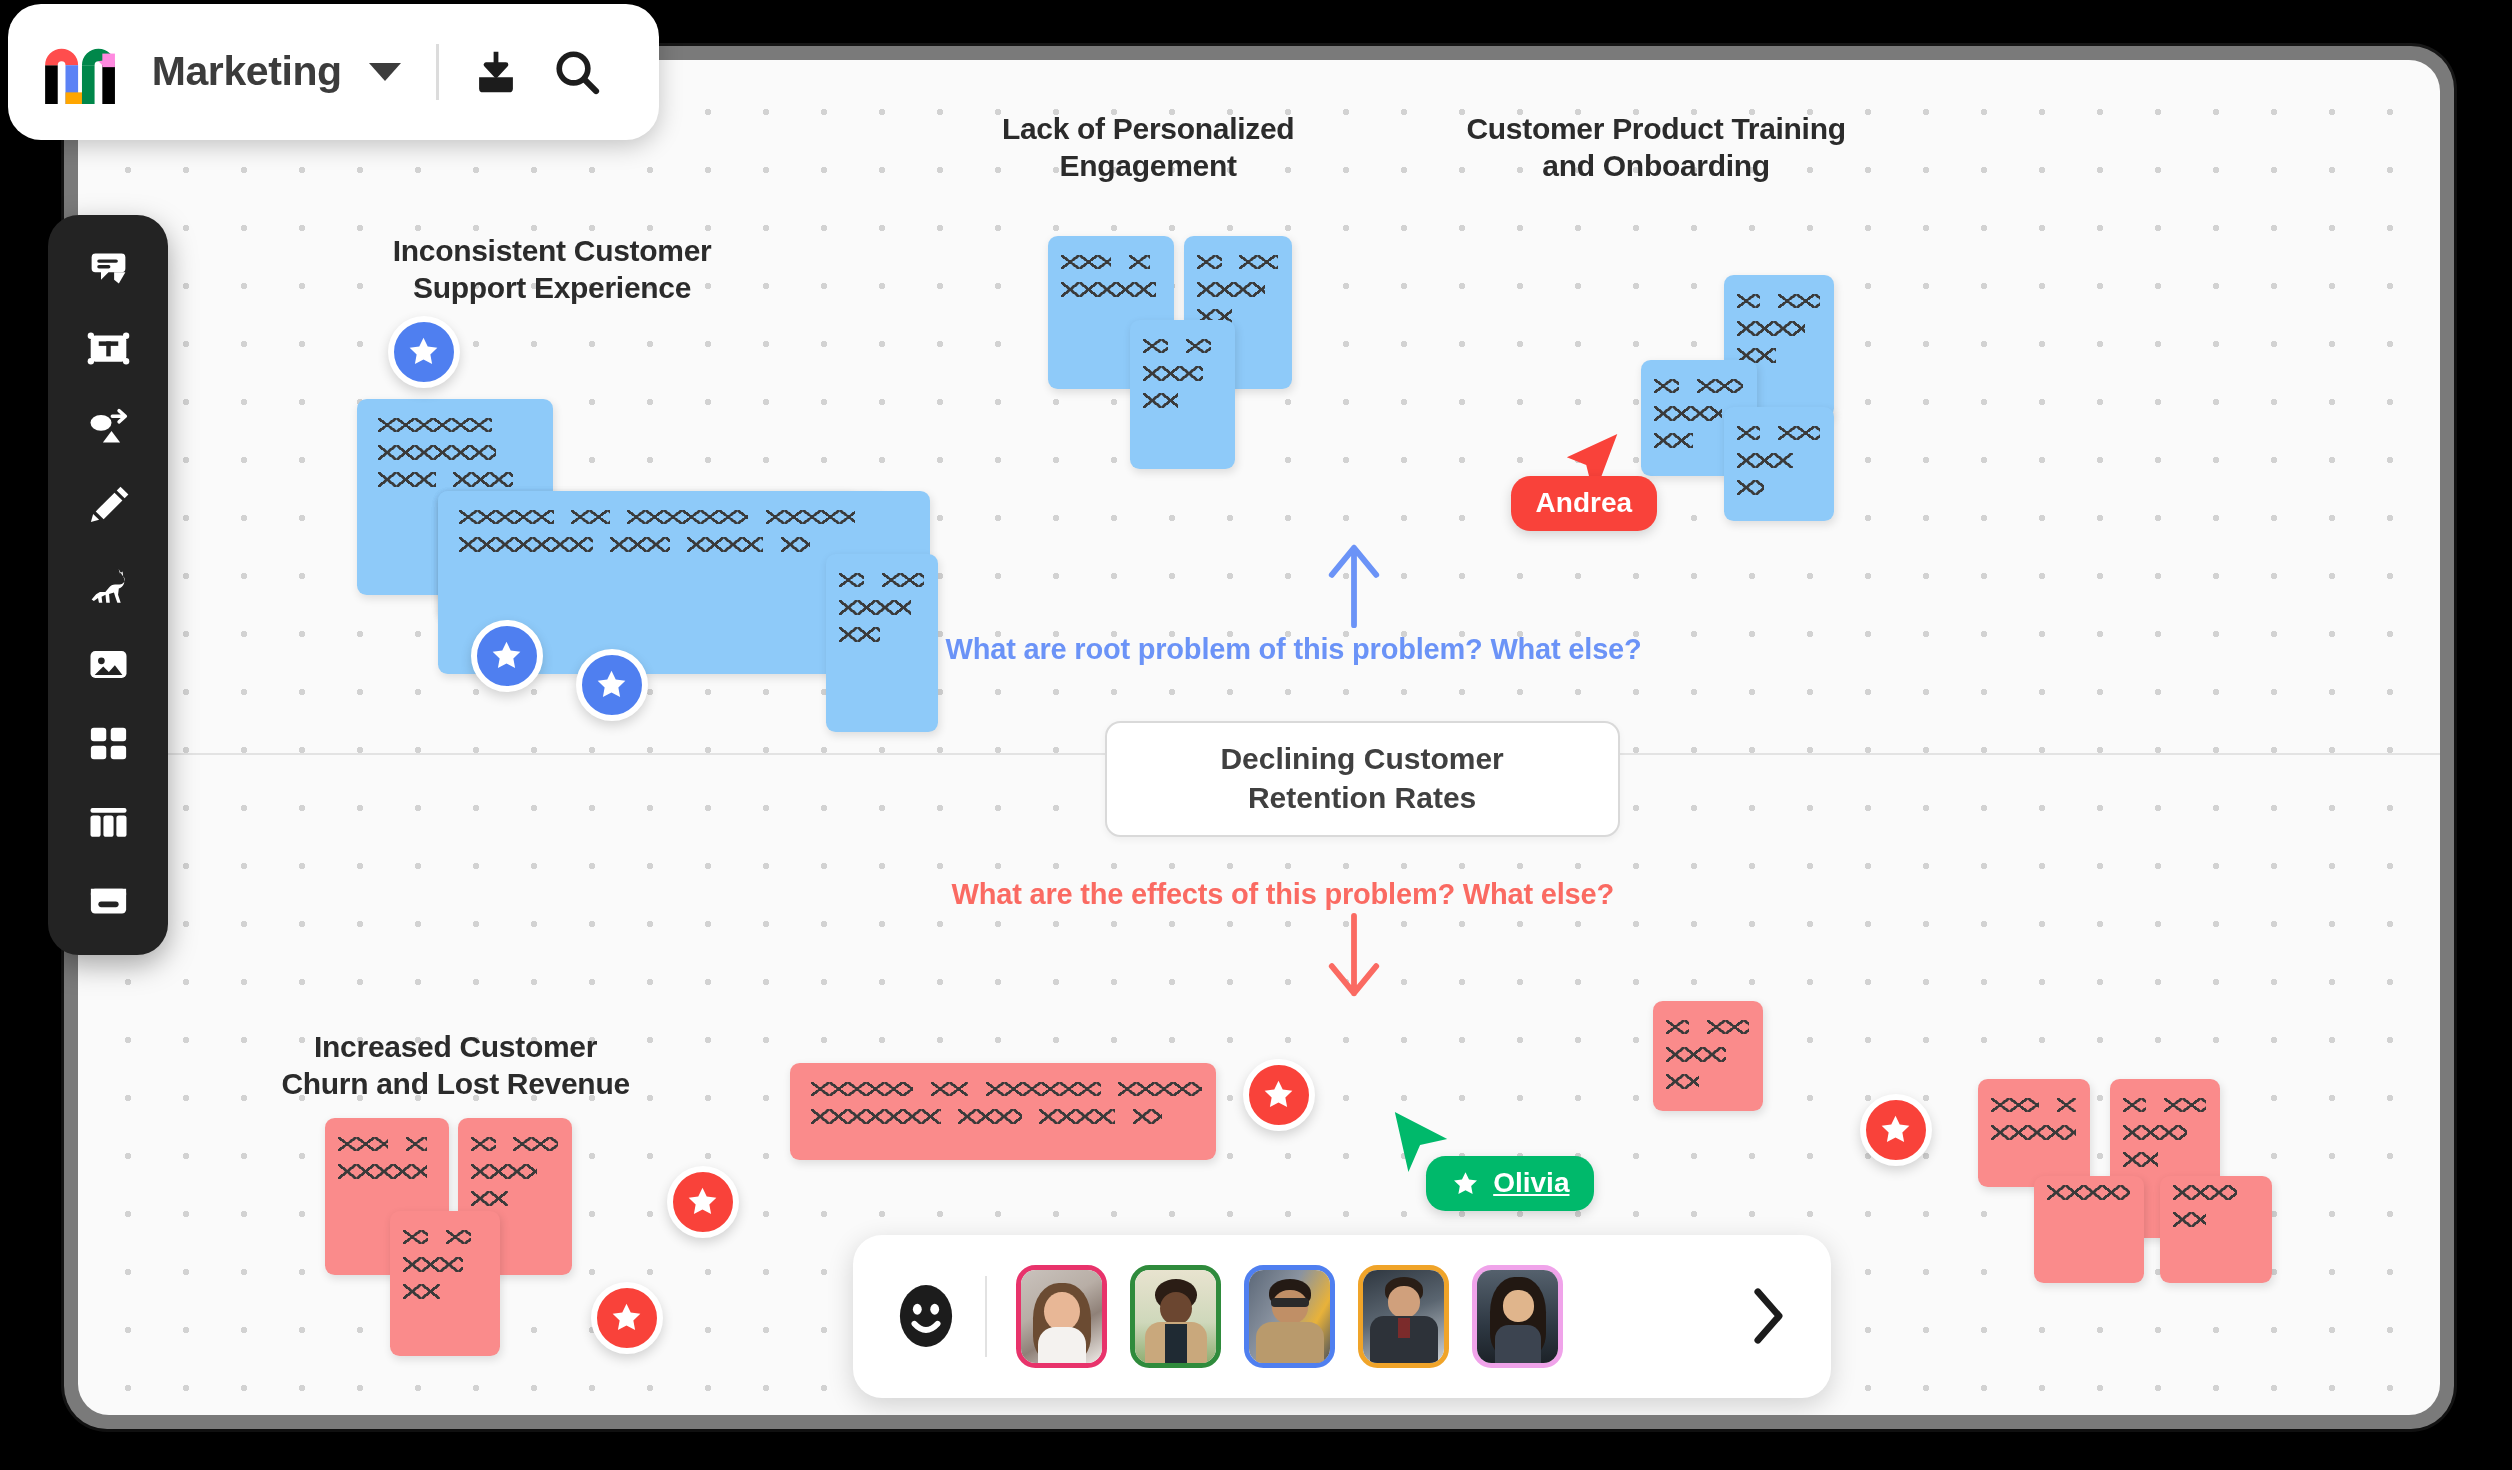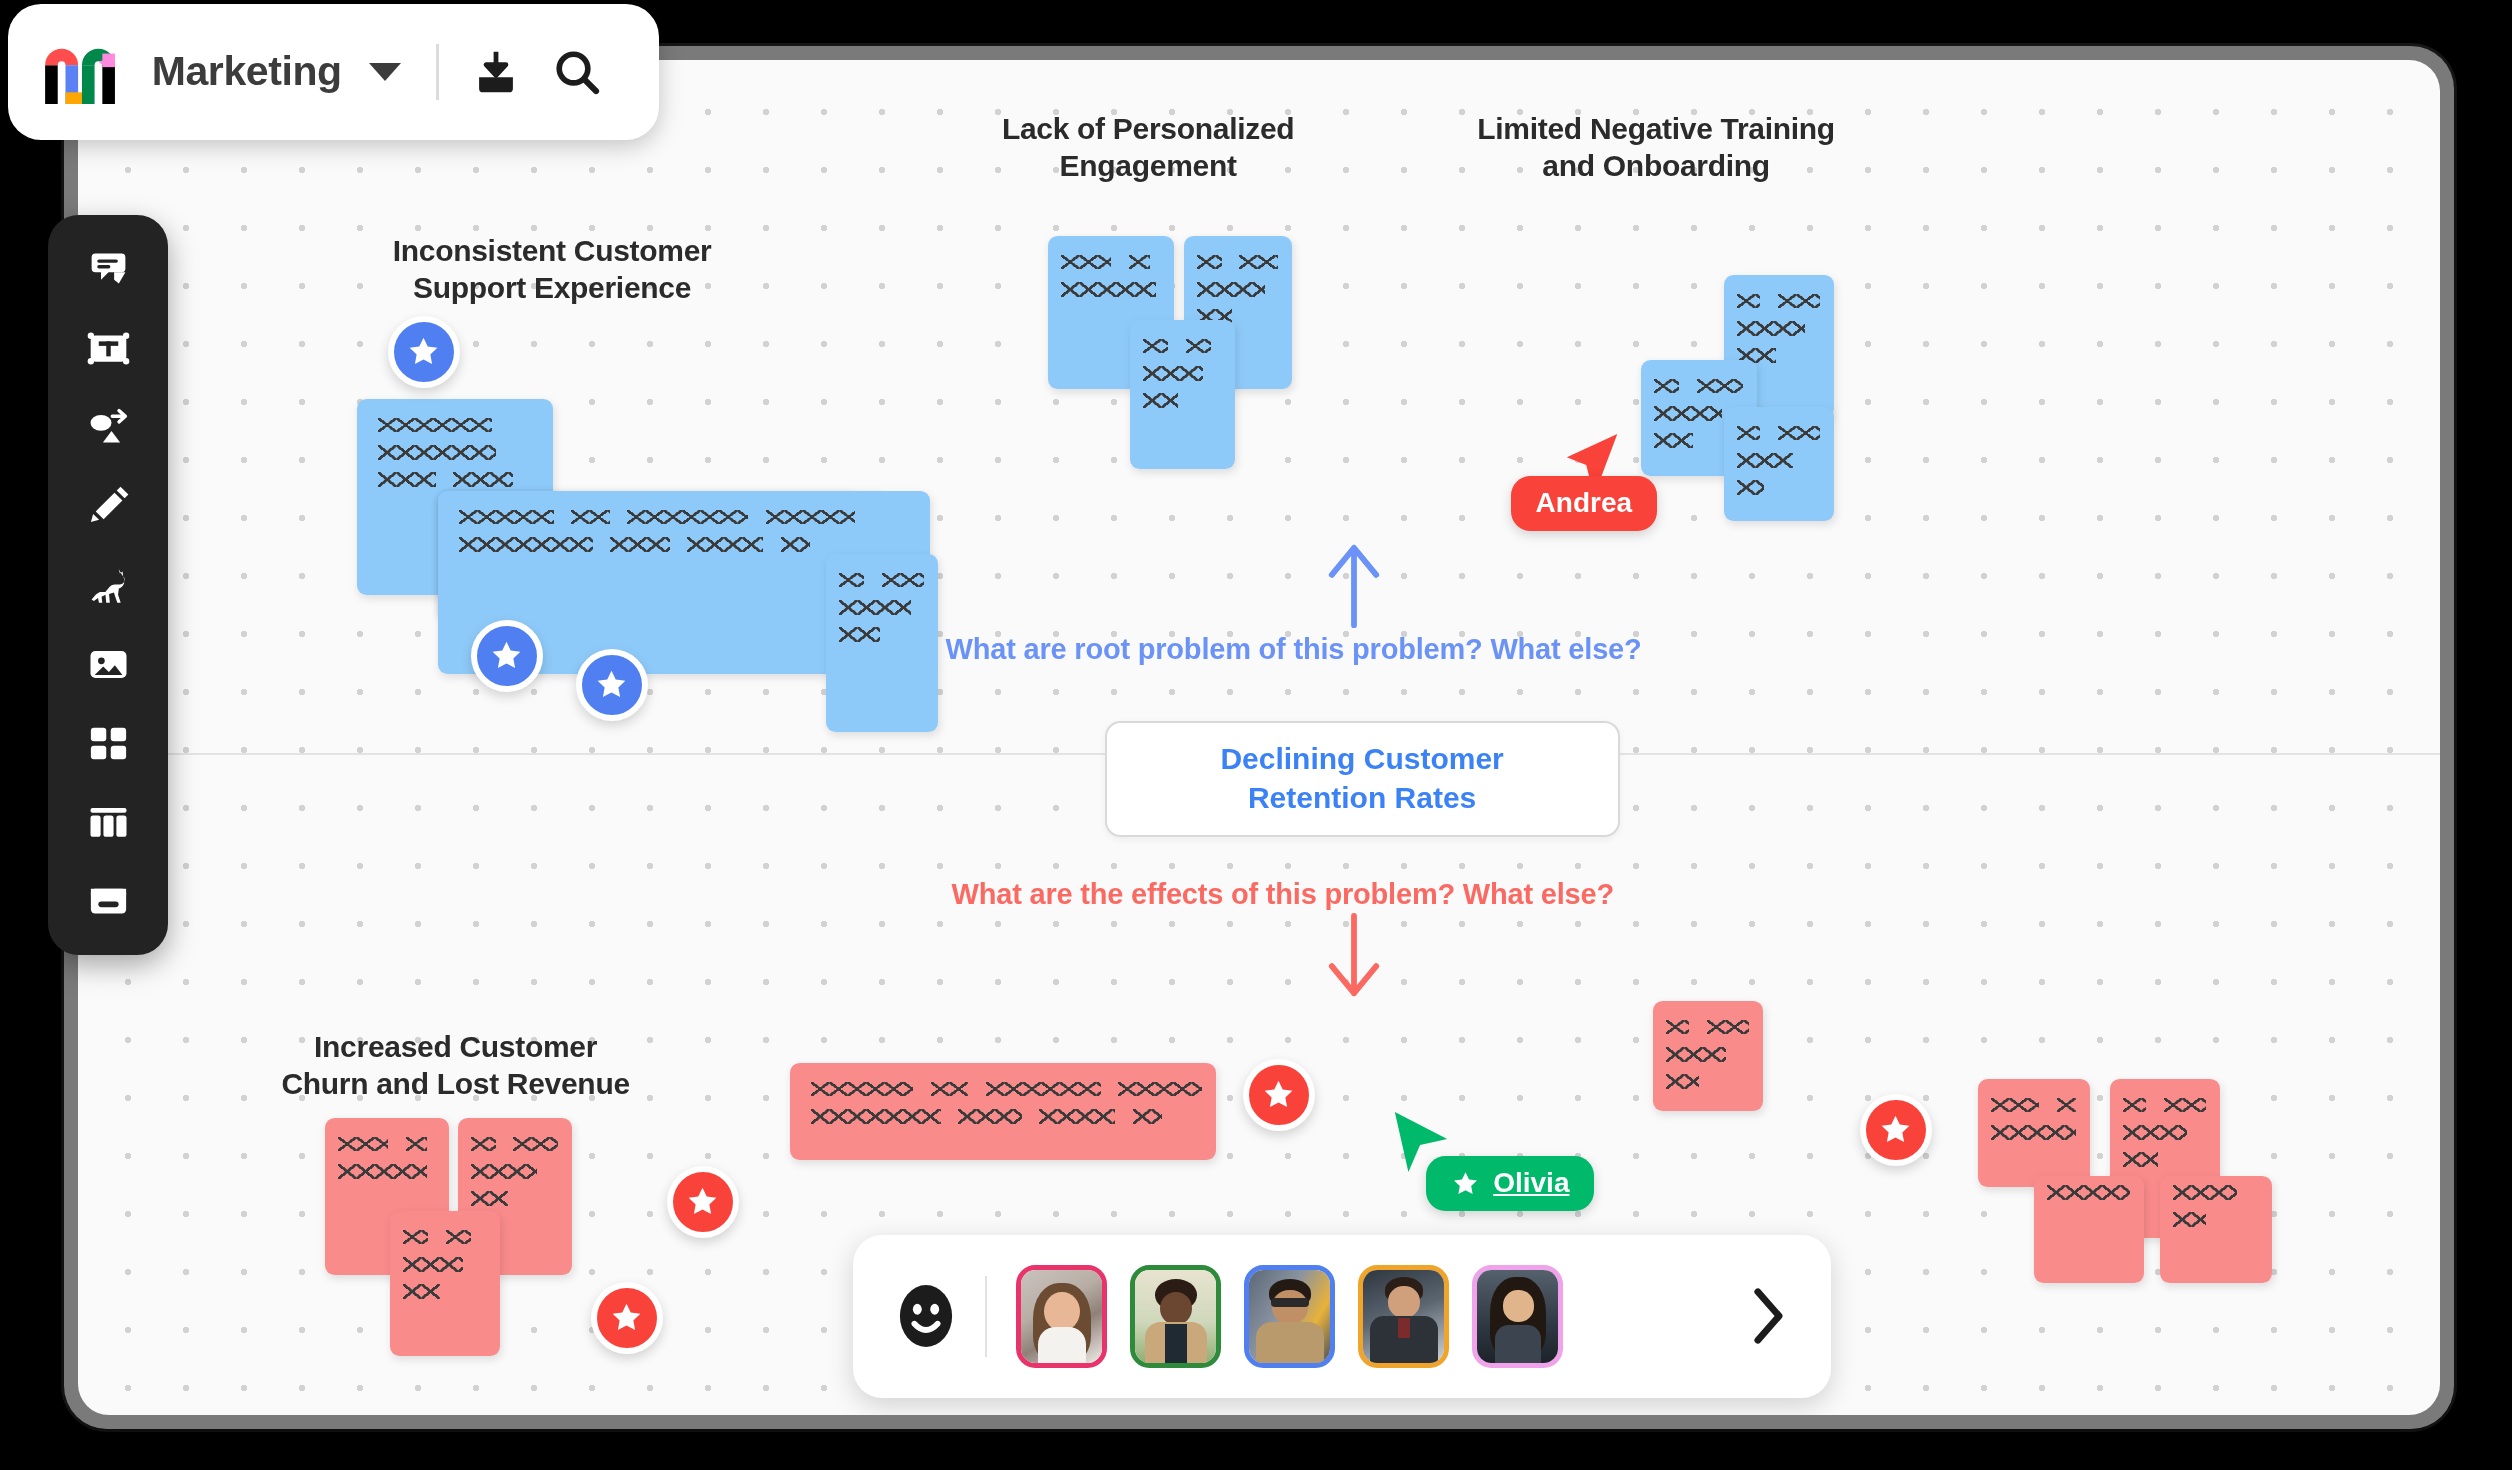--- a/index.html
+++ b/index.html
@@ -126,21 +126,21 @@
     left: 1027px; top: 661px;
     width: 515px; height: 116px;
     background: #ffffff;
     border: 2.9px solid #d9d9d9;
     border-radius: 15.5px;
     display: flex; align-items: center; justify-content: center;
     box-shadow: 0 2.9px 7.7px rgba(0,0,0,0.05);
     z-index: 20;
   }
   #problem-card span {
-    font-size: 30px; font-weight: 700; color: #3b82f6;
+    font-size: 30px; font-weight: 700; color: #404040;
     text-align: center; line-height: 1.28; white-space: pre-line;
   }
 
   
   .prompt {
     position: absolute;
     font-size: 29px; font-weight: 700; letter-spacing: -0.2px;
     white-space: nowrap;
   }
   .prompt.up   { color: #6b93f7; }
@@ -199,21 +199,21 @@
 
 <div id="app-frame">
   <div id="canvas">
 
     <div class="board-divider" style="top:693px"></div>
 
     <div class="group-title" style="left:867px; top:50px; width:407px;">Lack of Personalized
 Engagement</div>
     <div class="group-title" style="left:271px; top:172px; width:407px;">Inconsistent Customer
 Support Experience</div>
-    <div class="group-title" style="left:1351px; top:50px; width:455px;">Limited Negative Training
+    <div class="group-title" style="left:1351px; top:50px; width:455px;">Customer Product Training
 and Onboarding</div>
     <div class="group-title" style="left:165px; top:968px; width:426px;">Increased Customer
 Churn and Lost Revenue</div>
 
     <div class="note blue" style="left:279px; top:339px; width:196px; height:196px;">
       <div class="scribbles">
         <div class="scribble-line">
             <div class="sq" style="width:114px"></div>
           </div>
         <div class="scribble-line">

